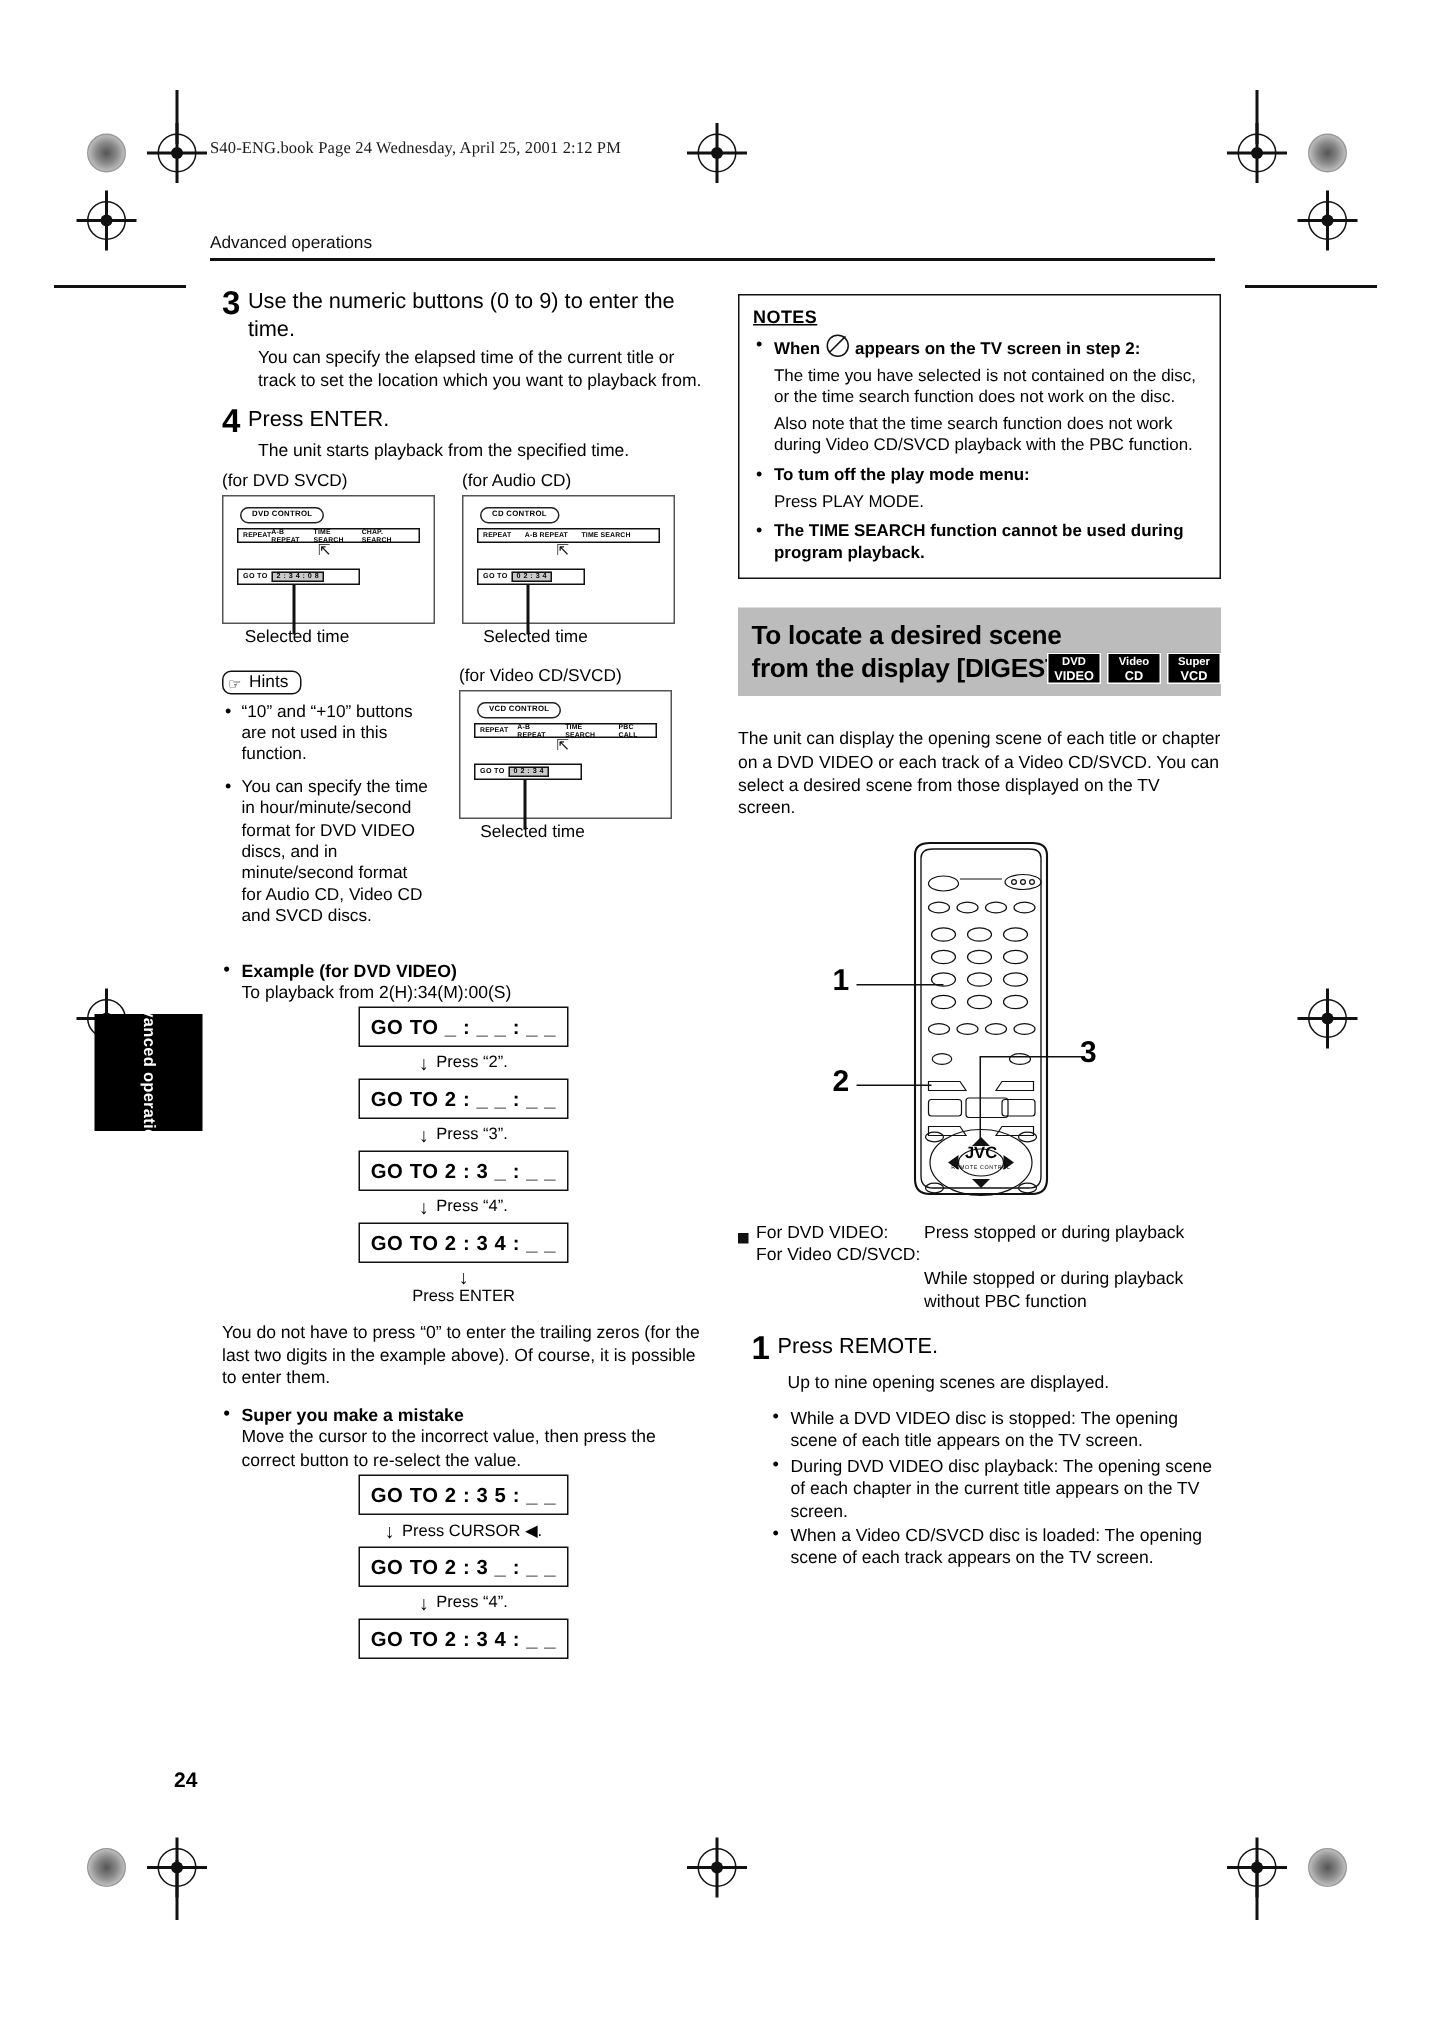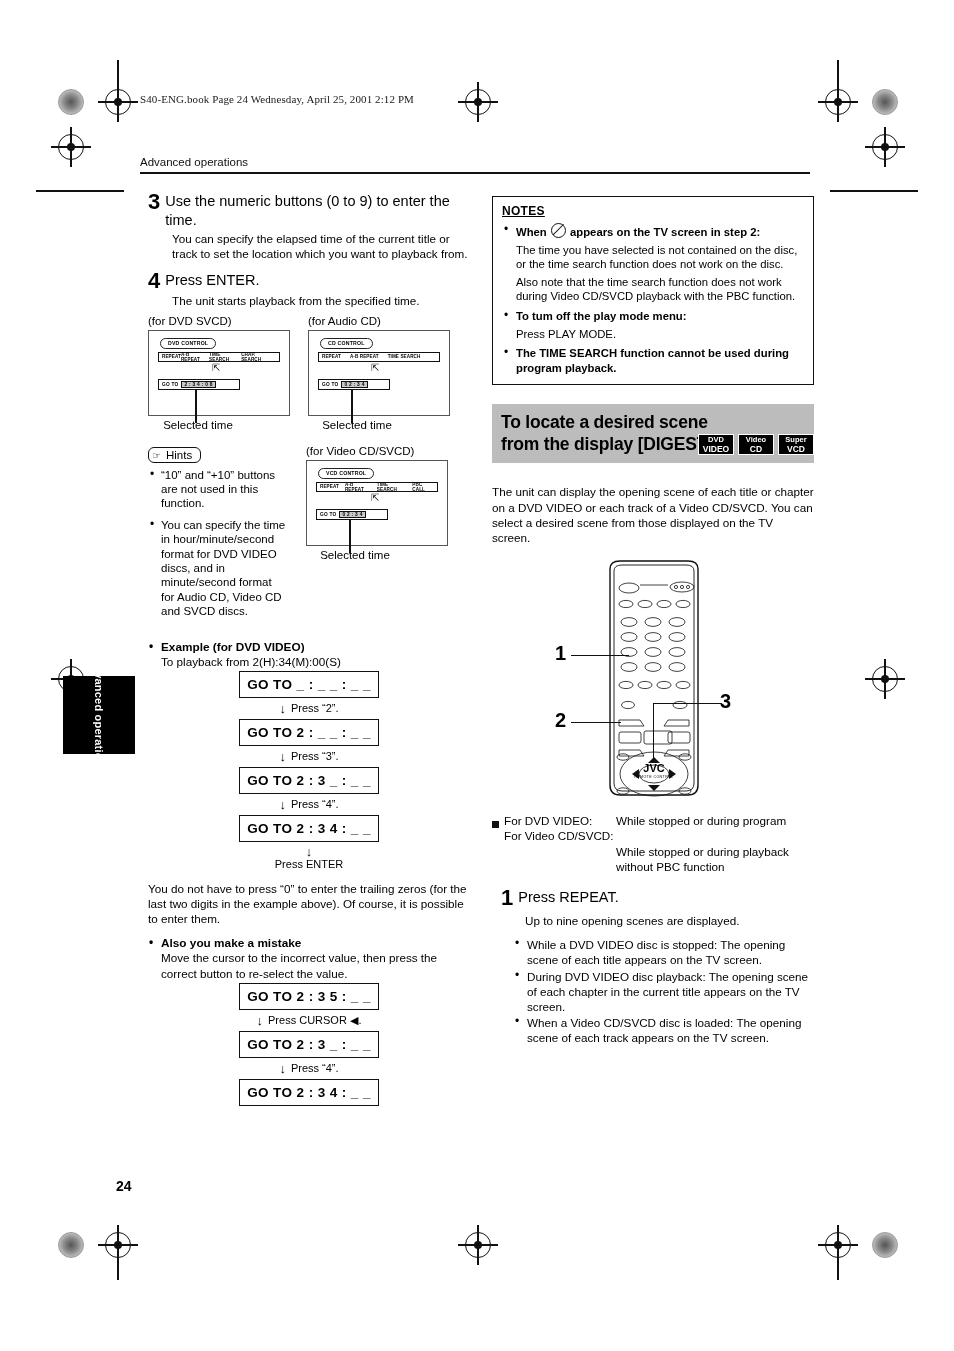--- a/index.html
+++ b/index.html
@@ -307,21 +307,21 @@
       <div class="arrowcenter" style="margin-top:3px;">
         <span class="arw">↓</span>
         <span>Press ENTER</span>
       </div>
     </div>
 
     <div class="gap10"></div>
     <div class="para">You do not have to press “0” to enter the trailing zeros (for the last two digits in the example above). Of course, it is possible to enter them.</div>
 
     <div class="gap10"></div>
-    <div class="bullethead">Also you make a mistake</div>
+    <div class="bullethead">Super you make a mistake</div>
     <div class="bsub">Move the cursor to the incorrect value, then press the correct button to re-select the value.</div>
 
     <div class="seq">
       <div class="gotobox">
           <b>GO TO  2 : 3 5 : _ _</b>
         </div>
       <div class="arrowrow">
           <span class="arw">↓</span>
           <span>Press CURSOR ◀.</span>
         </div>
@@ -447,33 +447,33 @@
       <div class="callline" style="left:79px;top:165px;width:50px;"></div>
       <div class="calloutnum" style="left:228px;top:133px;">3</div>
       <div class="callline" style="left:162px;top:146px;width:68px;"></div>
       <div class="callline" style="left:161px;top:146px;width:1.3px;height:56px;"></div>
     </div>
 
     <div style="margin-top:6px;">
       <div class="tagrow">
         <span class="sqbullet"></span>
         <span style="width:112px;flex:none;">For DVD VIDEO:</span>
-        <span>While stopped or during program</span>
+        <span>Press stopped or during playback</span>
       </div>
       <div class="tagrow" style="margin-left:12px;">
         <span style="width:112px;flex:none;">For Video CD/SVCD:</span>
       </div>
       <div class="tagrow" style="margin-left:124px;">
         <span style="max-width:200px;">While stopped or during playback without PBC function</span>
       </div>
     </div>
 
     <div class="step" style="margin-top:14px;margin-left:9px;">
       <div class="stepnum">1</div>
-      <div class="steptitle">Press REPEAT.</div>
+      <div class="steptitle">Press REMOTE.</div>
     </div>
     <div class="stepbody" style="margin-left:33px;margin-top:5px;">Up to nine opening scenes are displayed.</div>
 
     <ul class="blist" style="margin-left:22px;margin-top:9px;">
       <li>While a DVD VIDEO disc is stopped: The opening scene of each title appears on the TV screen.</li>
       <li>During DVD VIDEO disc playback: The opening scene of each chapter in the current title appears on the TV screen.</li>
       <li>When a Video CD/SVCD disc is loaded: The opening scene of each track appears on the TV screen.</li>
     </ul>
   </div>
 

